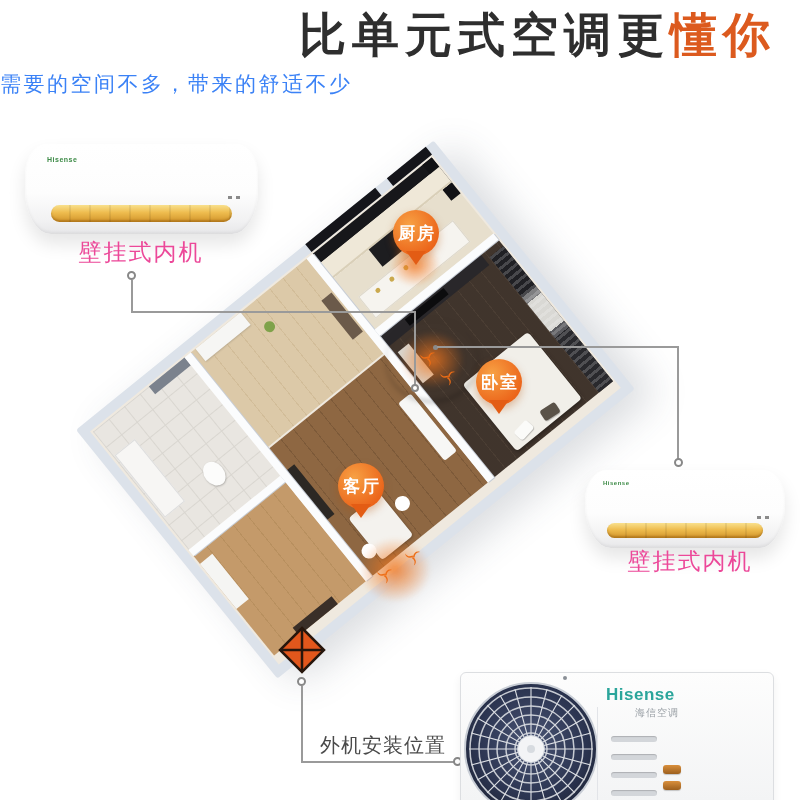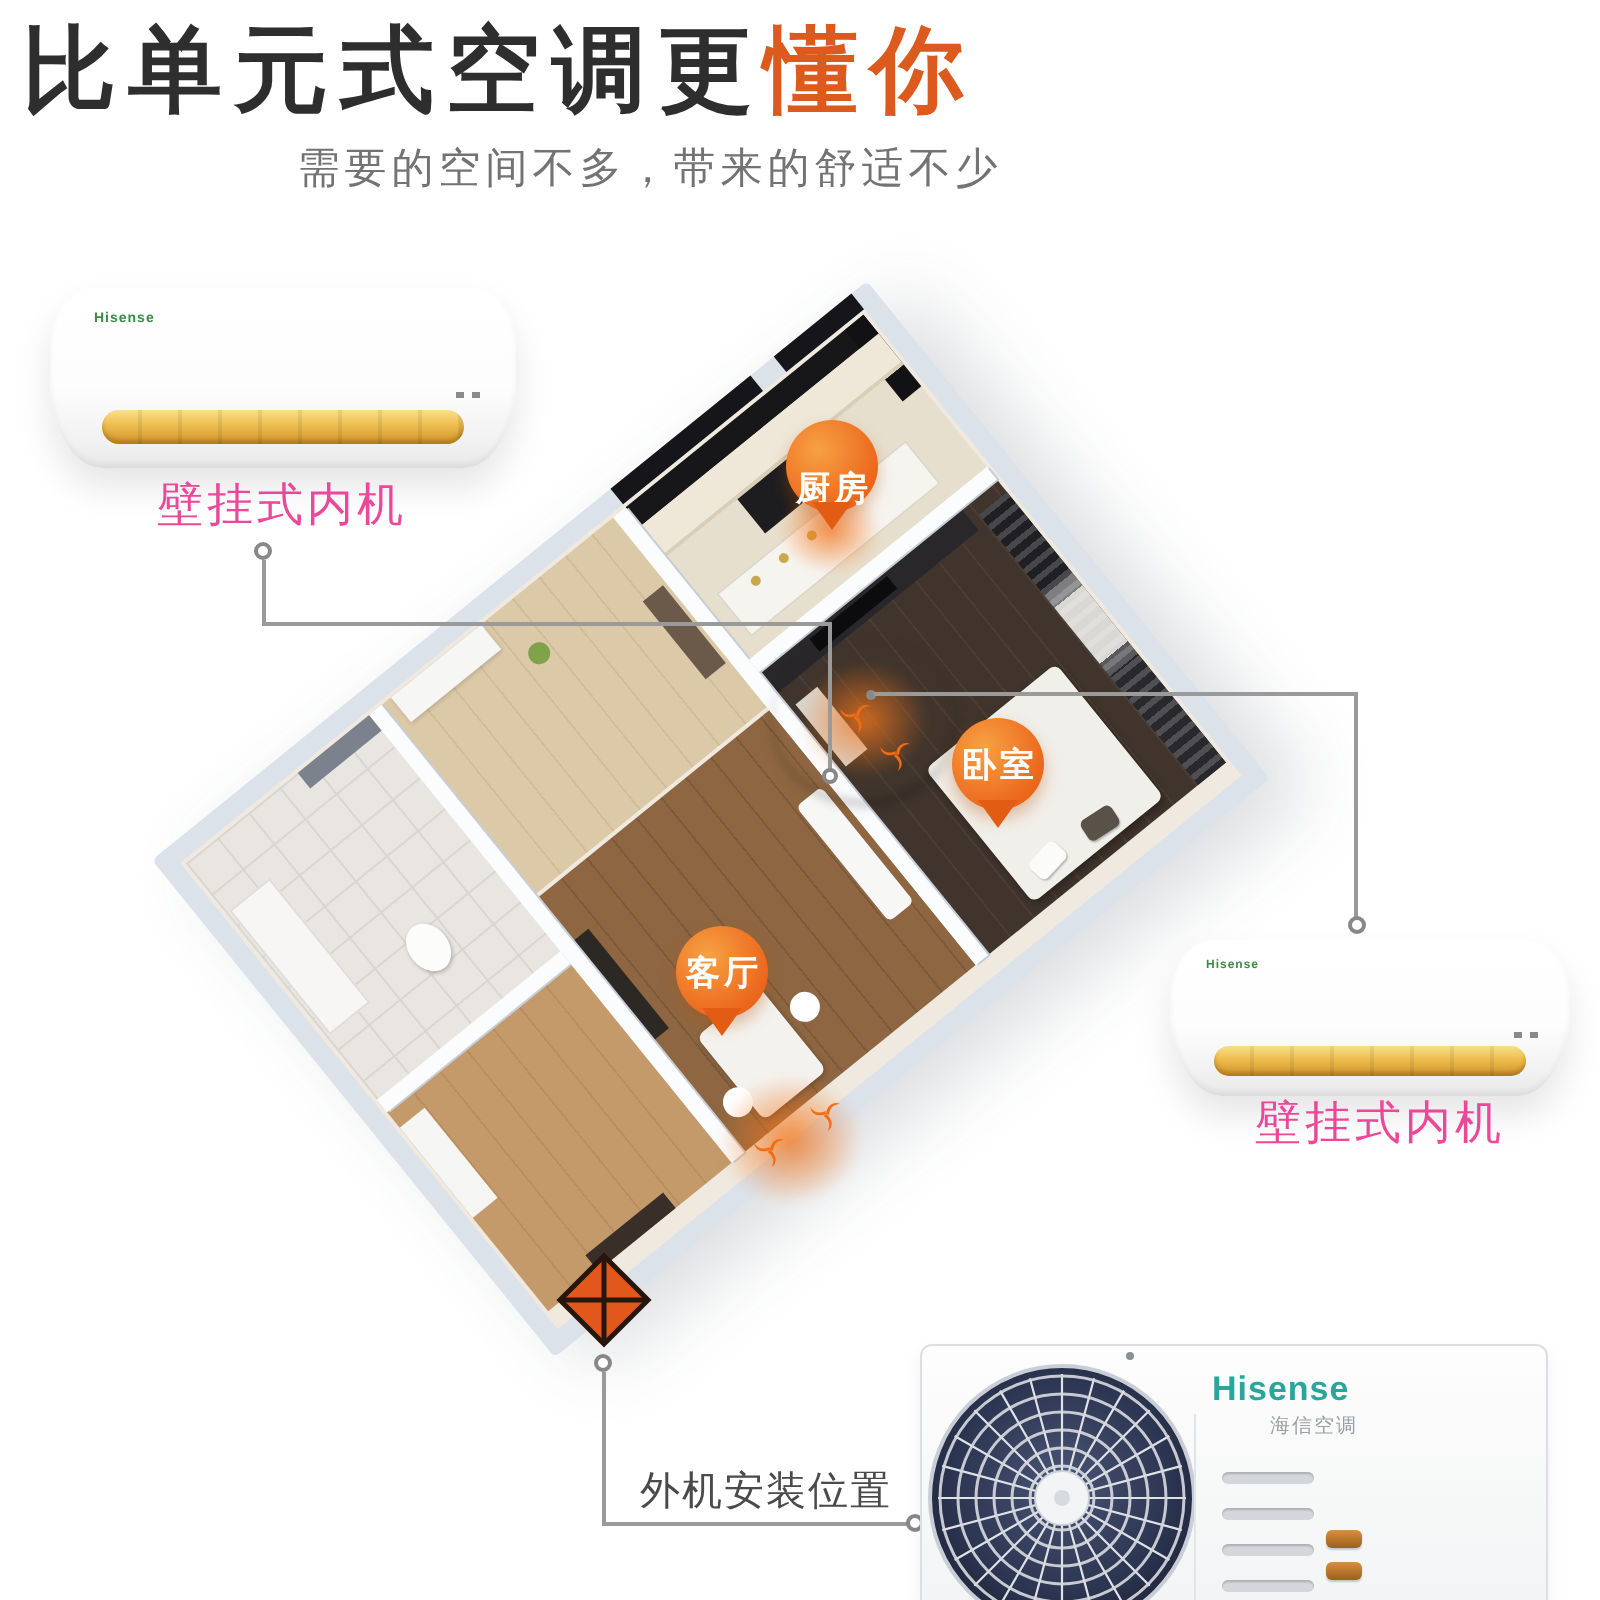--- a/index.html
+++ b/index.html
@@ -1,25 +1,25 @@
 <!DOCTYPE html>
 <html><head>
 <meta charset="utf-8">
 <style>
   html,body{margin:0;padding:0;}
   body{
     width:800px;height:800px;position:relative;overflow:hidden;background:#ffffff;
     font-family:"Liberation Sans","DejaVu Sans",sans-serif;
   }
   
-  .title{position:absolute;top:4px;left:0;width:776px;text-align:left;z-index:7;
-    font-size:47px;font-weight:600;color:#2e2e2e;letter-spacing:6px;white-space:nowrap;padding-left:11px;}
+  .title{position:absolute;top:4px;left:0;width:776px;text-align:right;z-index:7;
+    font-size:47px;font-weight:600;color:#2e2e2e;letter-spacing:6px;white-space:nowrap;}
   .title .accent{color:#dc5a1e;}
-  .subtitle{position:absolute;top:70px;left:0;width:650px;text-align:center;z-index:7;
-    font-size:21px;color:#737373;letter-spacing:2.5px;}
+  .subtitle{position:absolute;top:70px;left:0;width:650px;z-index:7;
+    font-size:21px;color:#3b82f6;letter-spacing:2.5px;}
 
   
   .ac{position:absolute;z-index:6;
     background:linear-gradient(180deg,#ffffff 0%,#fdfdfd 55%,#f1f1f2 86%,#e7e7e9 100%);
     border-radius:22px 22px 26px 26px / 30px 30px 44px 44px;
     box-shadow:0 10px 18px rgba(0,0,0,.10), inset 0 -2px 3px rgba(0,0,0,.05);}
   .ac-left{left:25px;top:144px;width:233px;height:90px;}
   .ac-right{left:585px;top:470px;width:200px;height:78px;}
   .gold{position:absolute;border-radius:9px;
     background:linear-gradient(180deg,#f9e08c,#eebc4e 45%,#d1942a);
@@ -98,21 +98,21 @@
   .swirl{position:absolute;z-index:3;width:18px;height:18px;}
 
   
   .pin{position:absolute;z-index:6;width:46px;height:46px;border-radius:50%;
     background:radial-gradient(circle at 35% 32%,#f7a144,#ec661b 72%,#e05a14);
     display:flex;align-items:center;justify-content:center;color:#fff;font-size:17px;
     font-weight:bold;letter-spacing:2px;padding-left:2px;box-sizing:border-box;
     box-shadow:0 4px 8px rgba(180,80,10,.35);}
   .pin::after{content:"";position:absolute;top:41px;left:50%;transform:translateX(-50%);
     border:10px solid transparent;border-top:14px solid #e35c14;border-bottom:0;}
-  .pin.kitchen{left:393px;top:210px;align-items:flex-end;}
+  .pin.kitchen{left:393px;top:210px;}
   .pin.bedroom{left:476px;top:359px;}
   .pin.living{left:338px;top:463px;text-align:center;}
 
   
   .cline{position:absolute;background:#9a9a9a;z-index:4;}
   .cring{position:absolute;width:9px;height:9px;border:2px solid #888;border-radius:50%;
     background:#fff;z-index:4;box-sizing:border-box;}
   .cring.s{width:8px;height:8px;}
   .cdot{position:absolute;width:5px;height:5px;border-radius:50%;background:#8a8a8a;z-index:4;}
   .marker{position:absolute;left:278px;top:626px;width:48px;height:48px;z-index:5;}

